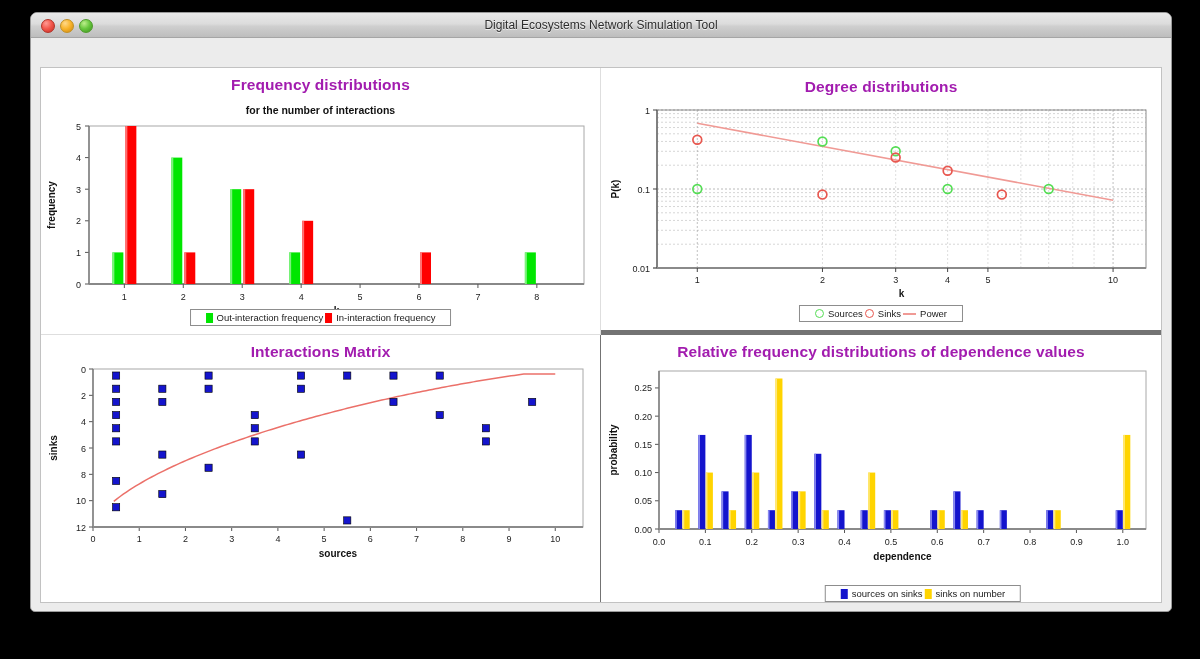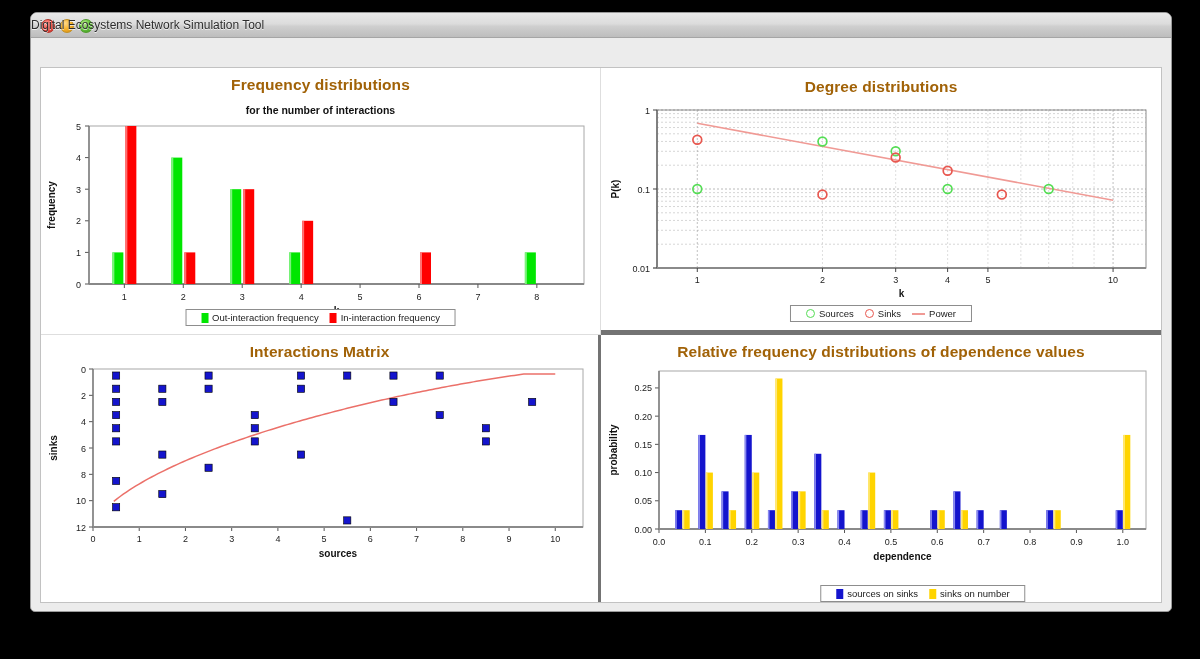--- a/index.html
+++ b/index.html
@@ -19,21 +19,21 @@
     border:1px solid #9a9a9a;
     overflow:hidden;
   }
   #titlebar{
     height:24px;width:100%;
     background:linear-gradient(to bottom,#e9e9e9 0%,#dcdcdc 45%,#cfcfcf 55%,#bdbdbd 100%);
     border-bottom:1px solid #a5a5a5;
     position:relative;
   }
   #title-text{
-    position:absolute;left:0;right:0;top:0;line-height:24px;
+    position:absolute;left:0;right:0;top:0;line-height:24px;text-align:center;
     font-size:12px;color:#2d2d2d;
     text-shadow:0 1px 0 rgba(255,255,255,.7);
   }
   .traffic{position:absolute;top:6px;width:12px;height:12px;border-radius:50%;}
   .tl-close{left:10px;background:radial-gradient(circle at 35% 28%,#ff9a93 0%,#f2564b 48%,#c32e26 100%);border:1px solid #b03228;}
   .tl-min{left:29px;background:radial-gradient(circle at 35% 28%,#ffd98a 0%,#f8b32a 48%,#c98512 100%);border:1px solid #c08f23;}
   .tl-max{left:48px;background:radial-gradient(circle at 35% 28%,#bdee8c 0%,#66c63c 48%,#3e9020 100%);border:1px solid #4e9a2b;}
 
   
   #tabbar{
@@ -61,36 +61,36 @@
   
   #board{
     position:absolute;left:9px;top:54px;width:1120px;height:534px;
     background:#fff;border:1px solid #c2c2c2;
     display:grid;grid-template-columns:1fr 1fr;grid-template-rows:1fr 1fr;
   }
   .panel{position:relative;overflow:hidden;}
   .panel + .panel{}
   #p-tl{border-right:1px solid #dedede;border-bottom:1px solid #dedede;}
   #p-tr{border-bottom:5px solid #737373;}
-  #p-bl{border-right:3px solid #737373;}
+  #p-bl{border-right:1px solid #737373;}
 
   .ptitle{
-    text-align:center;font-weight:bold;font-size:15.5px;color:#a16207;
+    text-align:center;font-weight:bold;font-size:15.5px;color:#a21caf;
     margin:8px 0 0 0;letter-spacing:.1px;
   }
   .psub{text-align:center;font-weight:bold;font-size:10.5px;color:#111;margin-top:10px;}
 
   svg{display:block;}
   .axlabel{font-size:10px;font-weight:bold;fill:#111;font-family:"Liberation Sans",sans-serif;}
   .tick{font-size:9px;fill:#222;font-family:"Liberation Sans",sans-serif;}
 
   .legendbox{
     position:absolute;left:50%;transform:translateX(-50%);
     background:#fff;border:1px solid #8d8d8d;
-    padding:2px 15px;display:flex;align-items:center;gap:11px;
+    padding:2px 15px;display:flex;align-items:center;gap:2px;
     font-size:9.5px;color:#1a1a1a;white-space:nowrap;text-align:center;
   }
   .lg-item{display:flex;align-items:center;gap:4px;}
   .sw{width:7px;height:10px;display:inline-block;}
   .swr{width:9px;height:9px;border-radius:50%;border:1.6px solid;display:inline-block;box-sizing:border-box;background:#fff;}
   .swsq{width:7px;height:7px;display:inline-block;}
   .swline{width:13px;height:2px;display:inline-block;}
 </style>
 </head>
 <body>

